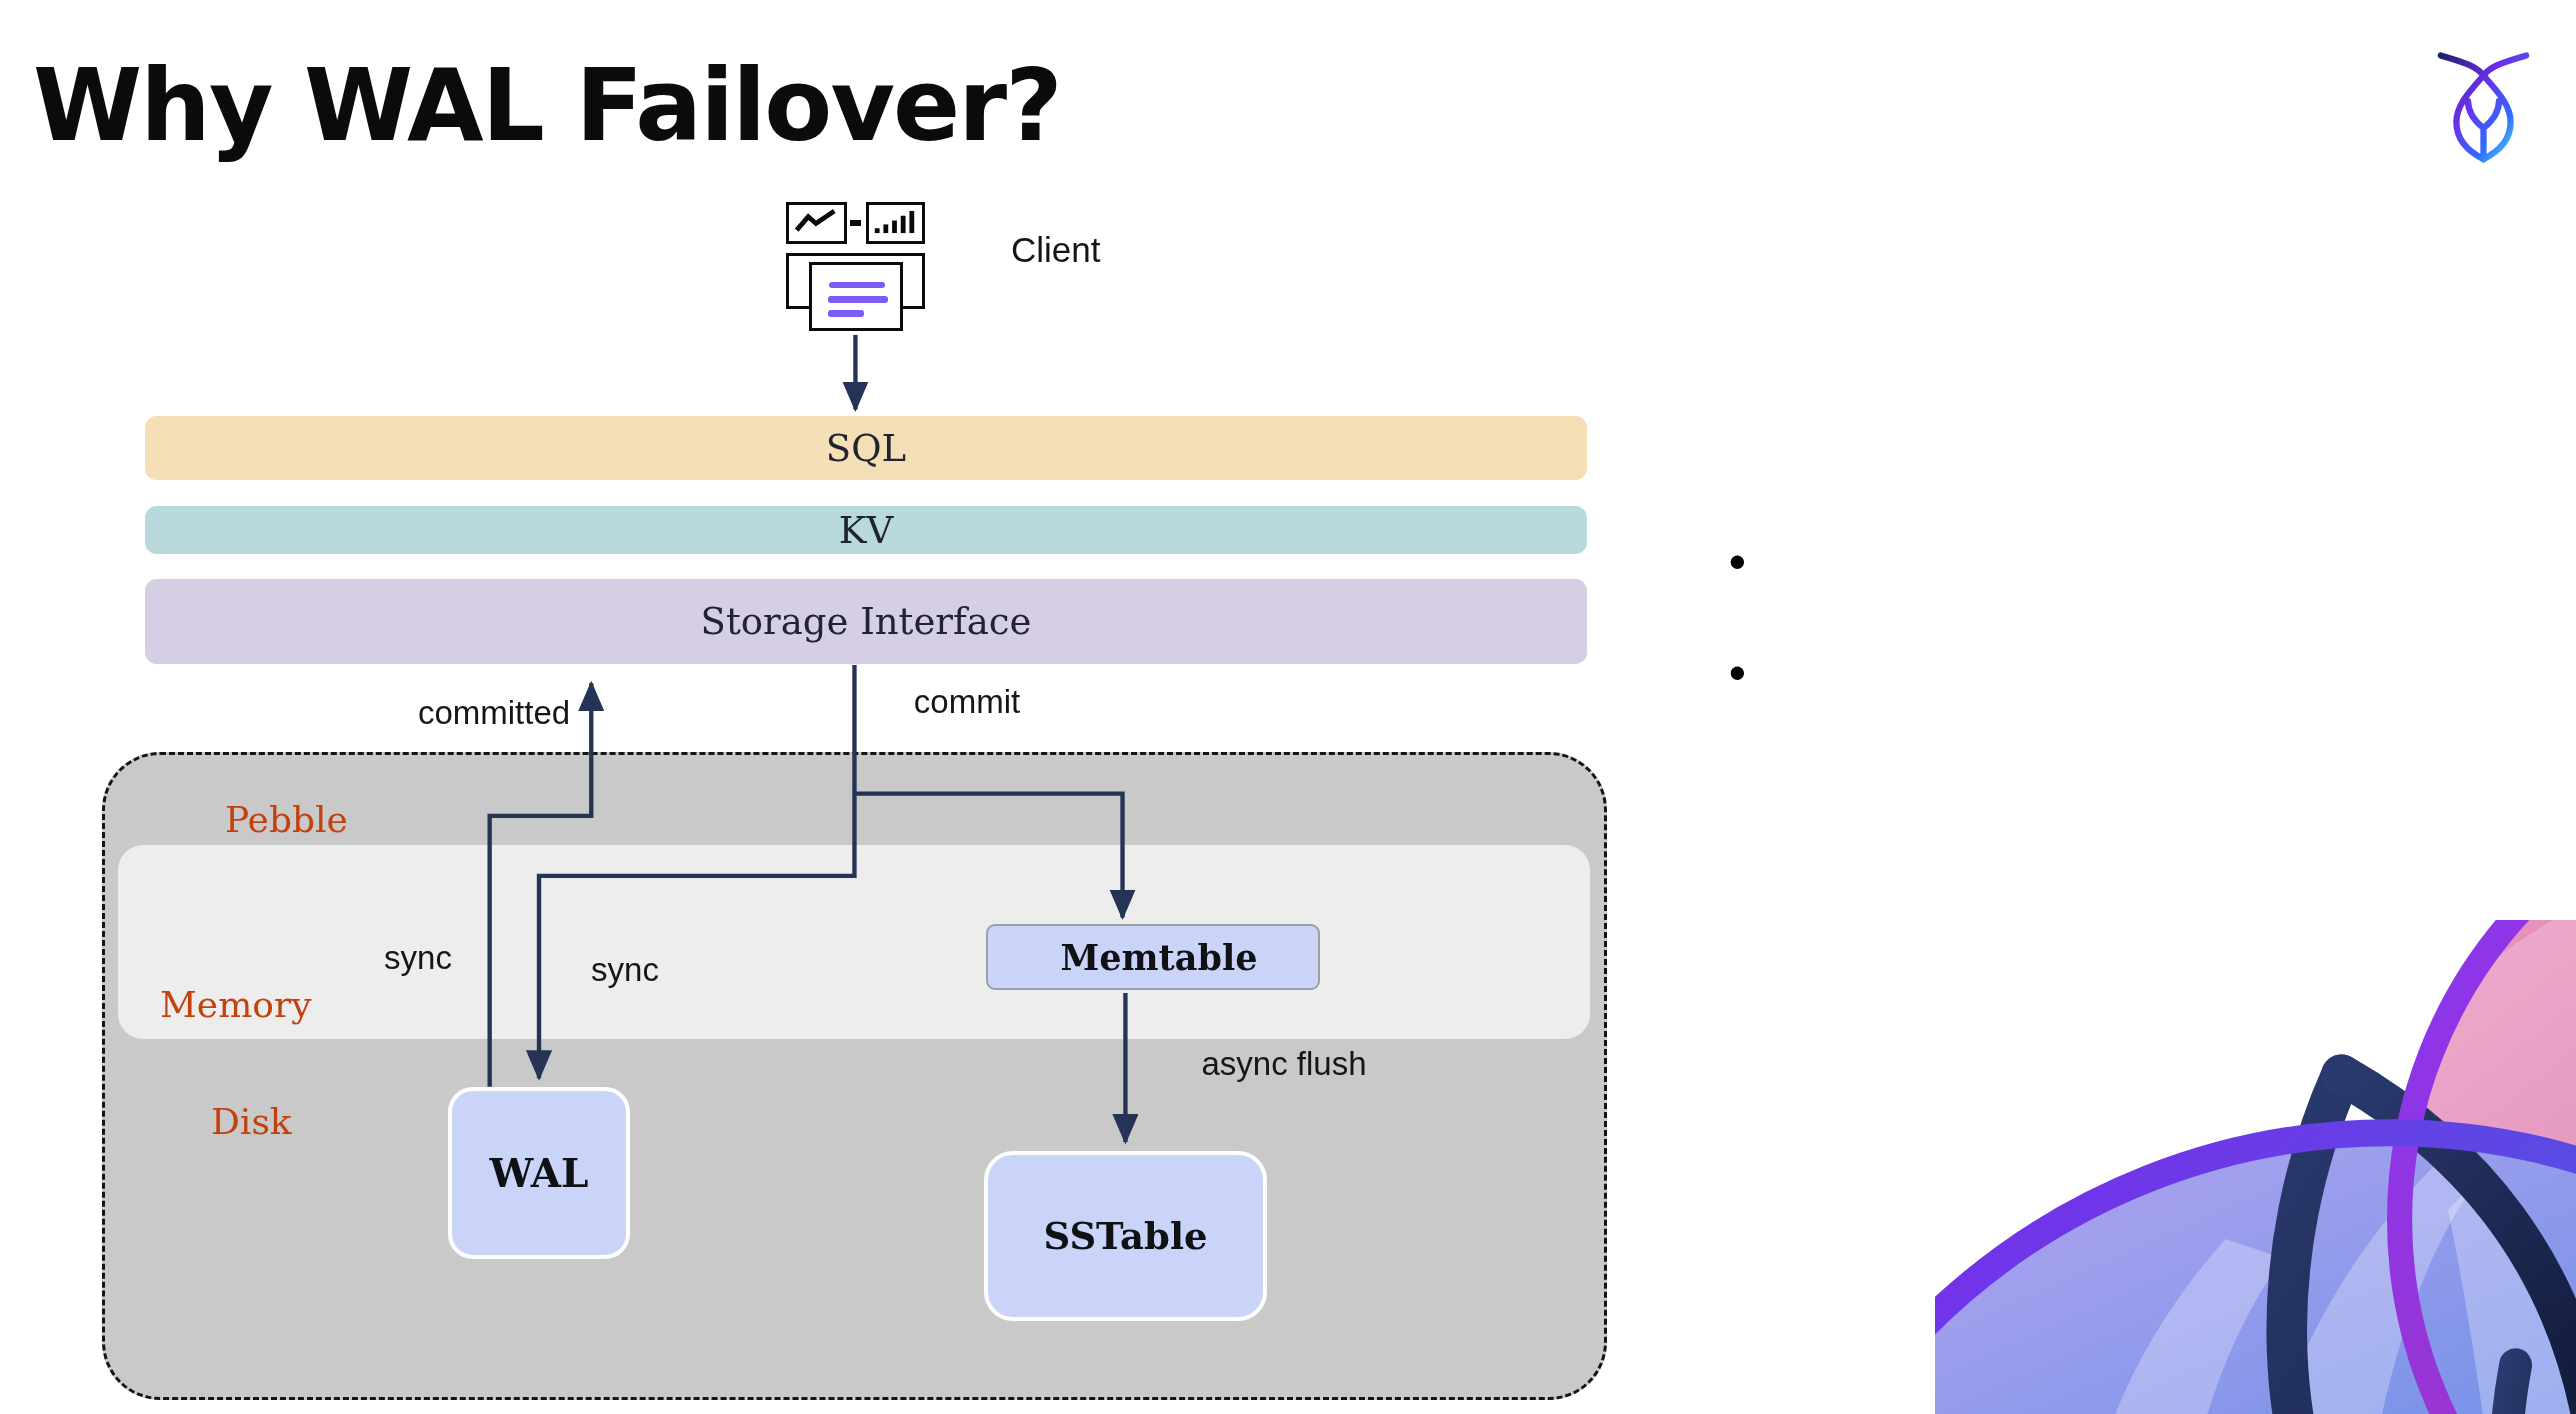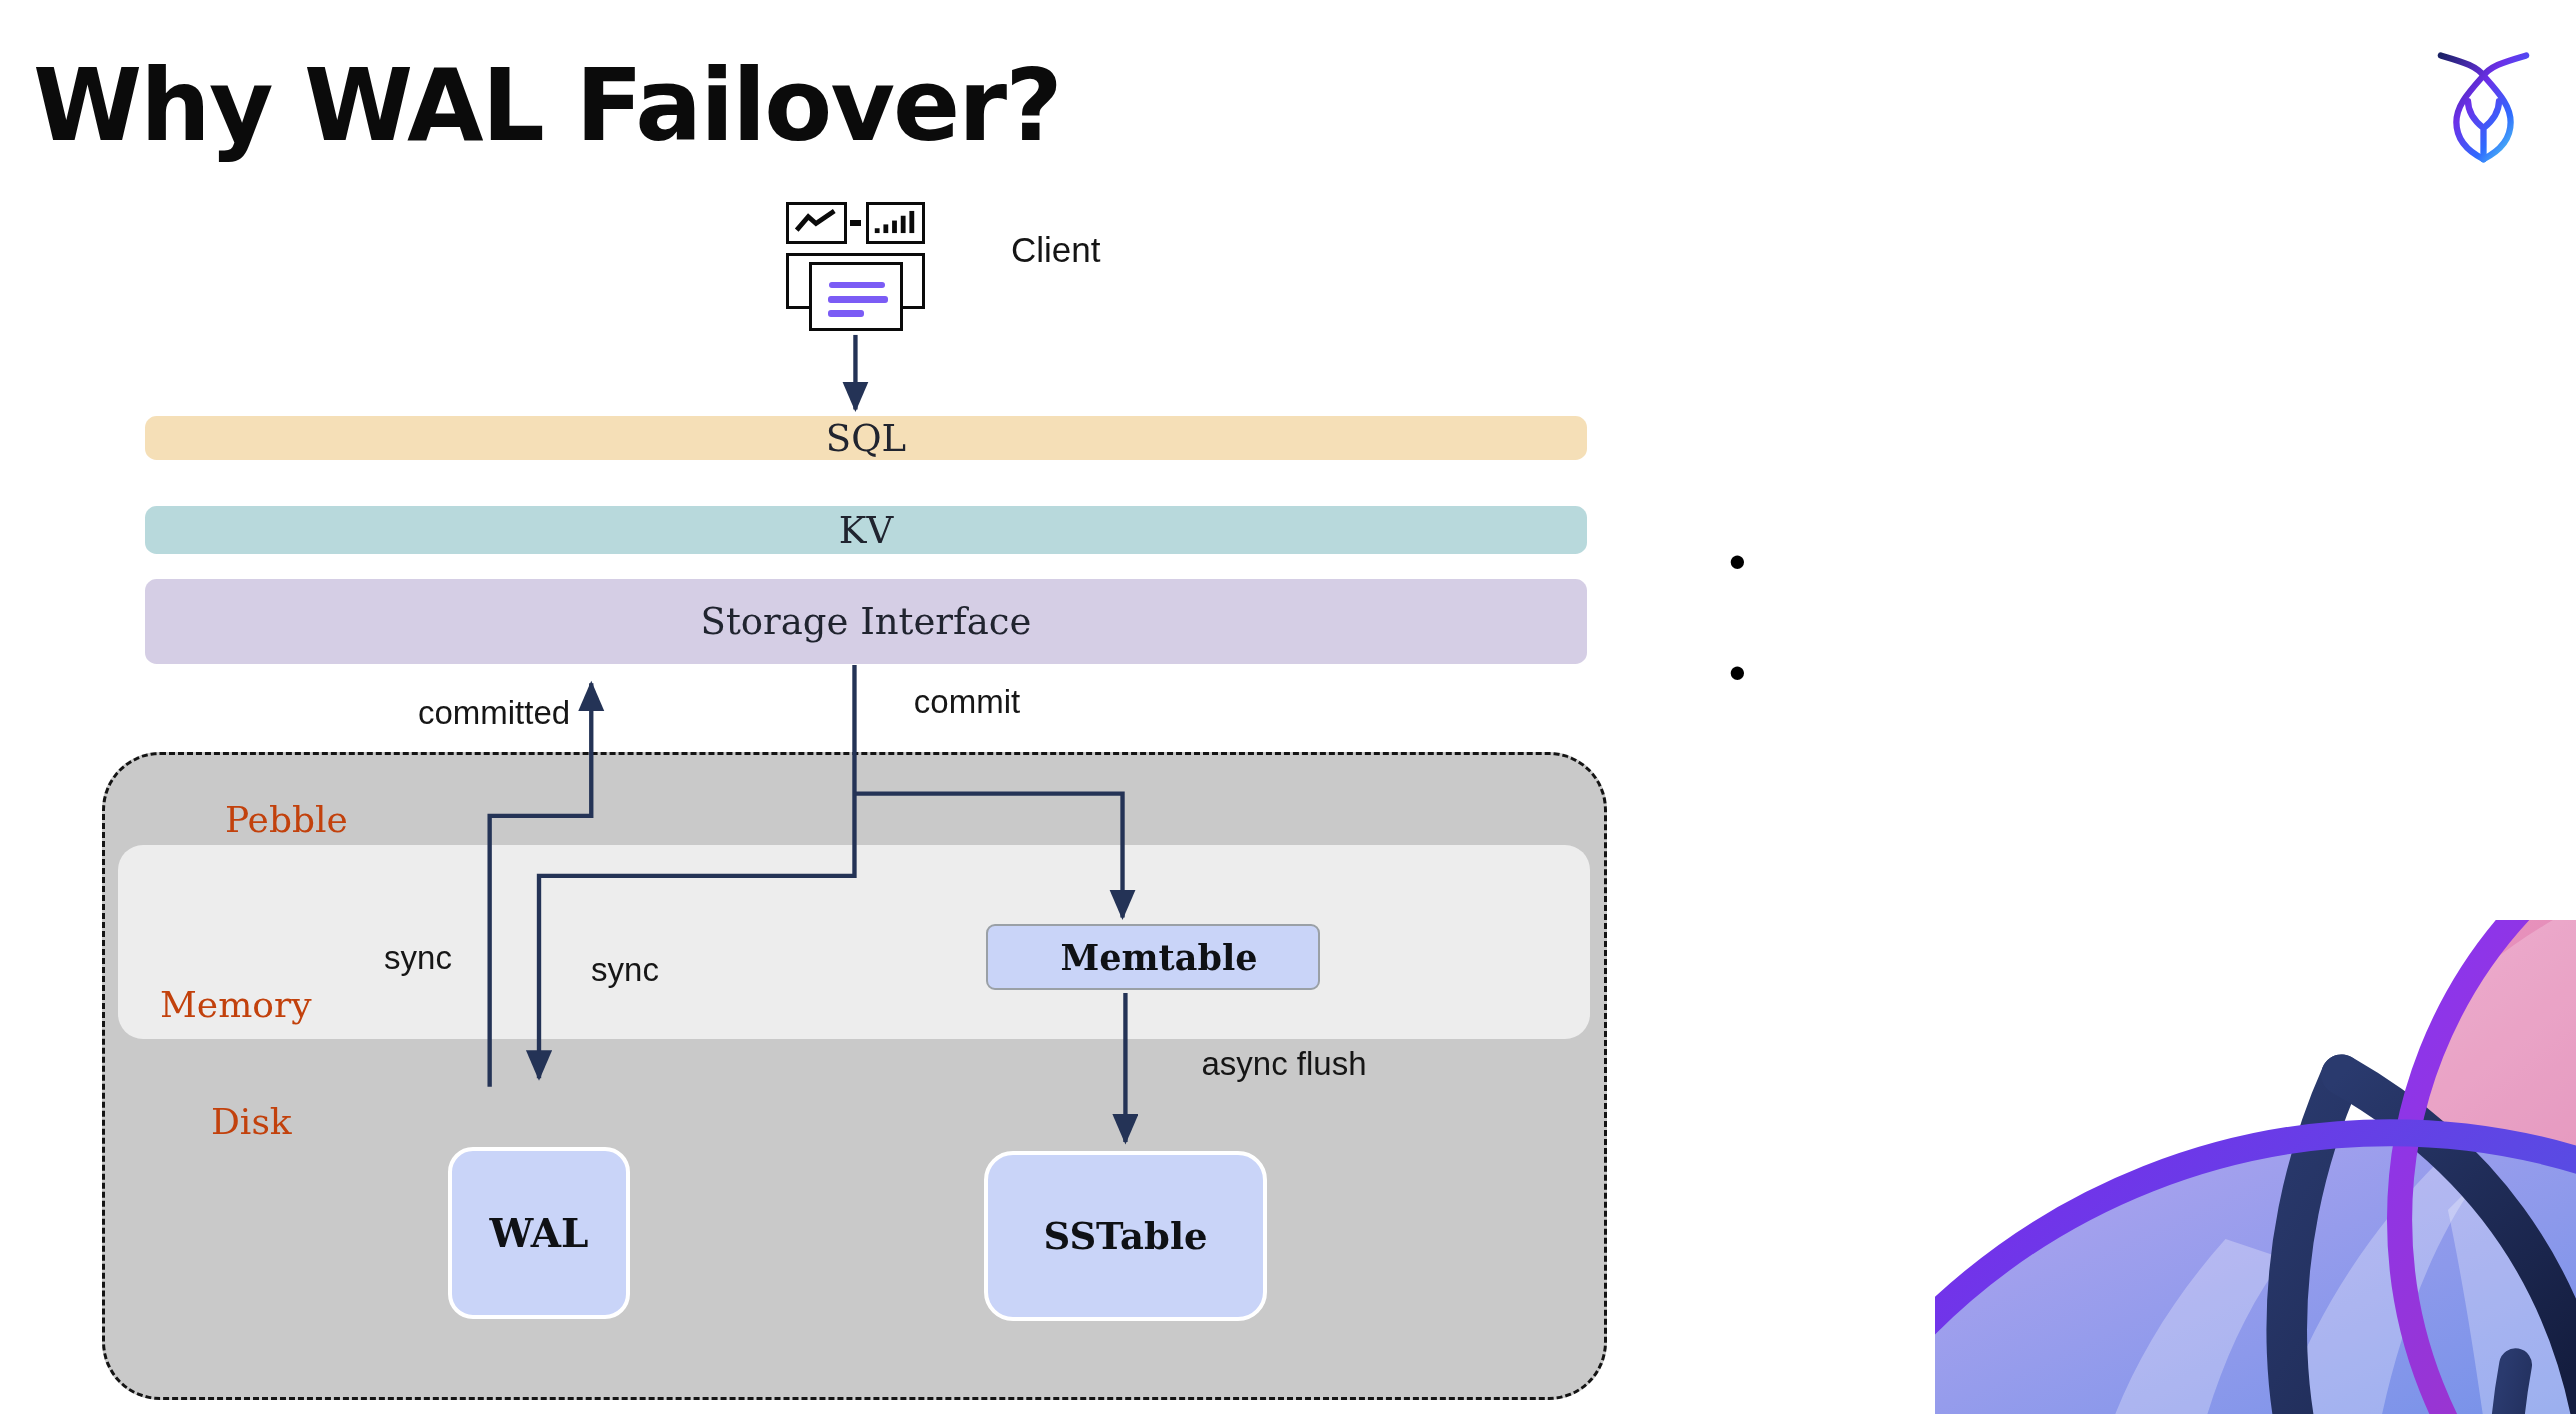--- a/index.html
+++ b/index.html
@@ -9,42 +9,42 @@
 
   
   .title{left:33px;top:48px;font-family:"DejaVu Sans",sans-serif;
          font-weight:800;font-size:99px;letter-spacing:-1.9px;color:#0b0b0b;}
 
   
   .bar{left:145px;width:1442px;border-radius:11.6px;display:flex;
        align-items:center;justify-content:center;
        font-family:"DejaVu Serif","Liberation Serif",serif;
        font-size:37px;color:#20242f;}
-  .bar.sql{top:416px;height:44px;background:#F5DFB7;}
+  .bar.sql{top:416px;height:64px;background:#F5DFB7;}
   .bar.kv{top:506px;height:48px;background:#B8D9DC;}
   .bar.storage{top:579px;height:85px;background:#D5CEE5;}
 
   
   .pebble{left:102px;top:752px;width:1505px;height:648px;border-radius:58px;
           background:#C9C9C9;border:3.9px dashed #141414;box-sizing:border-box;}
   .memband{left:118px;top:845px;width:1472px;height:194px;border-radius:25px;
            background:#EDEDED;}
 
   
   .rlabel{font-family:"DejaVu Serif","Liberation Serif",serif;
           font-size:36px;color:#c2410c;transform:translate(0,-50%);}
 
   
   .elabel{font-size:33px;color:#161616;transform:translate(-50%,-50%);white-space:nowrap;}
 
   
   .dbox{background:#C9D4F8;box-sizing:border-box;display:flex;align-items:center;
         justify-content:center;font-family:"DejaVu Serif","Liberation Serif",serif;
         font-weight:bold;color:#0f1115;}
-  .wal{left:448px;top:1147px;width:182px;height:172px;border:4.8px solid #fff;
+  .wal{left:448px;top:1087px;width:182px;height:172px;border:4.8px solid #fff;
        border-radius:25px;font-size:39px;}
   .memtable{left:986px;top:924px;width:334px;height:66px;border:2.9px solid #9aa0a6;
        border-radius:9px;font-size:35px;padding-left:12px;}
   .sstable{left:984px;top:1151px;width:283px;height:170px;border:4.8px solid #fff;
        border-radius:29px;font-size:37px;}
 
   
   .cframe{border:3.9px solid #0a0a0a;background:#fff;box-sizing:border-box;}
   .icon-chart-line{left:786px;top:202px;width:61px;height:42px;}
   .icon-chart-bar{left:866px;top:202px;width:59px;height:42px;}

